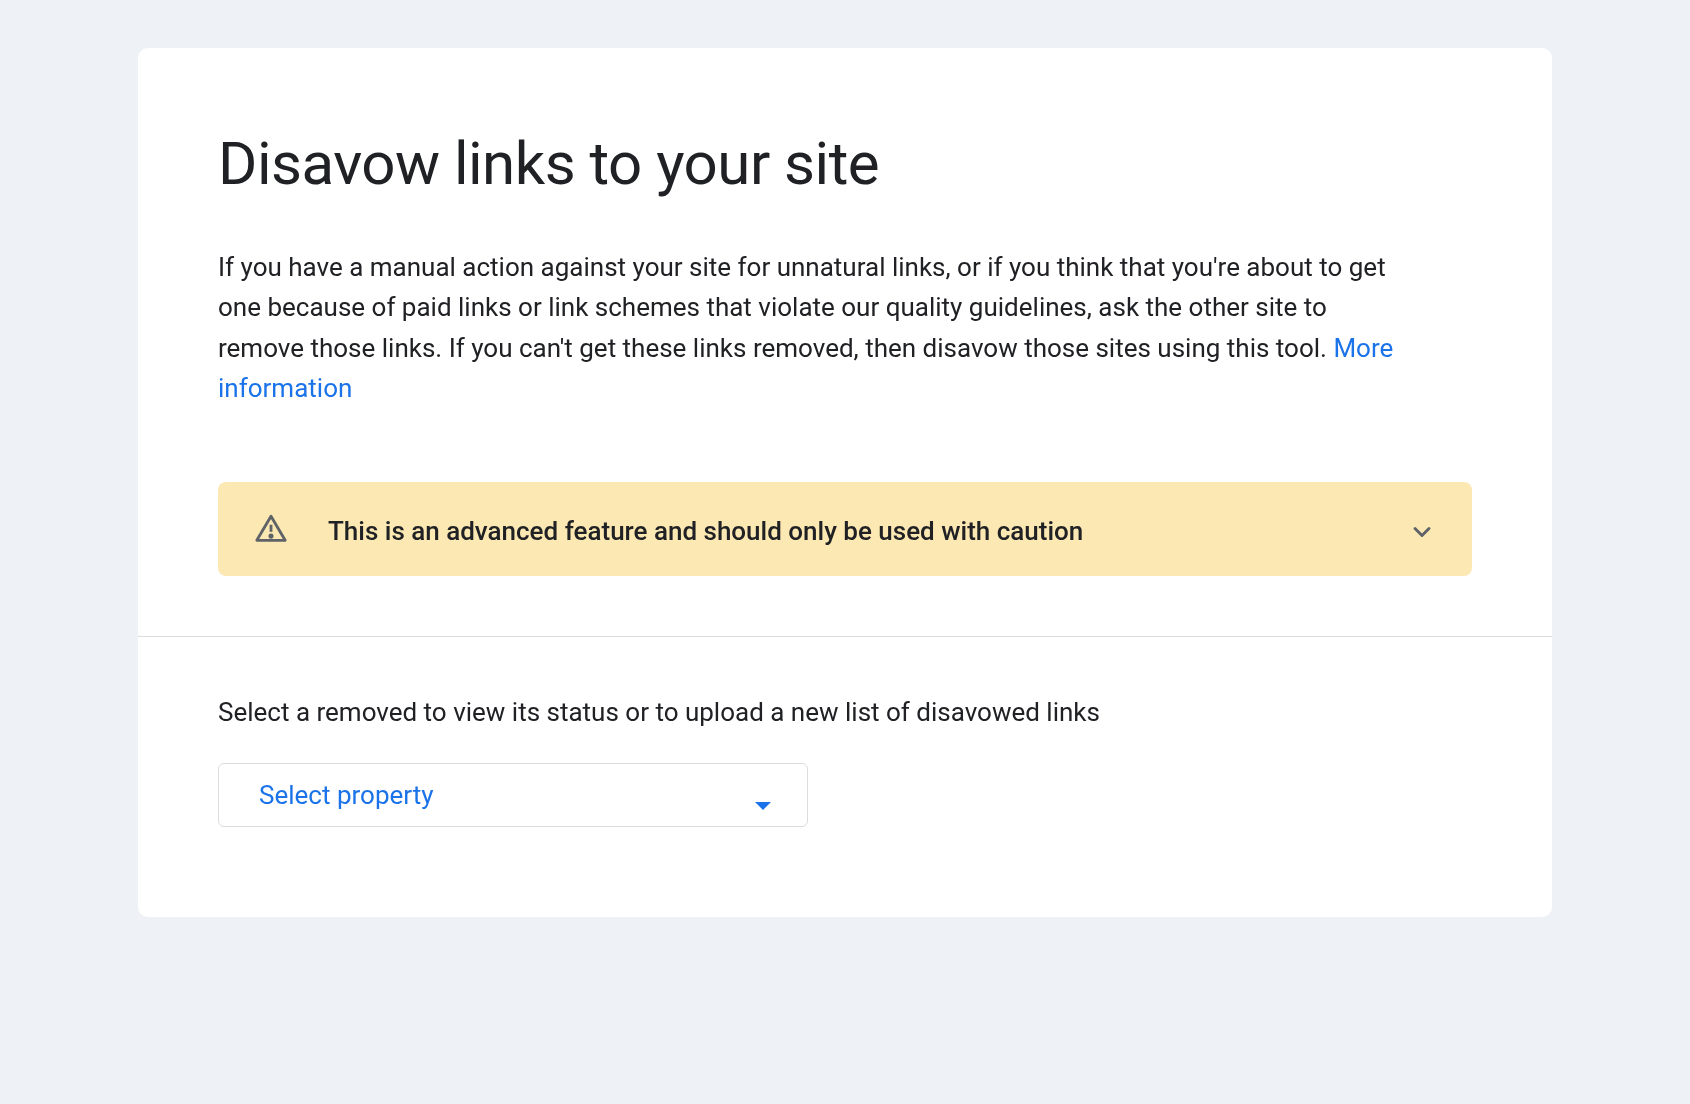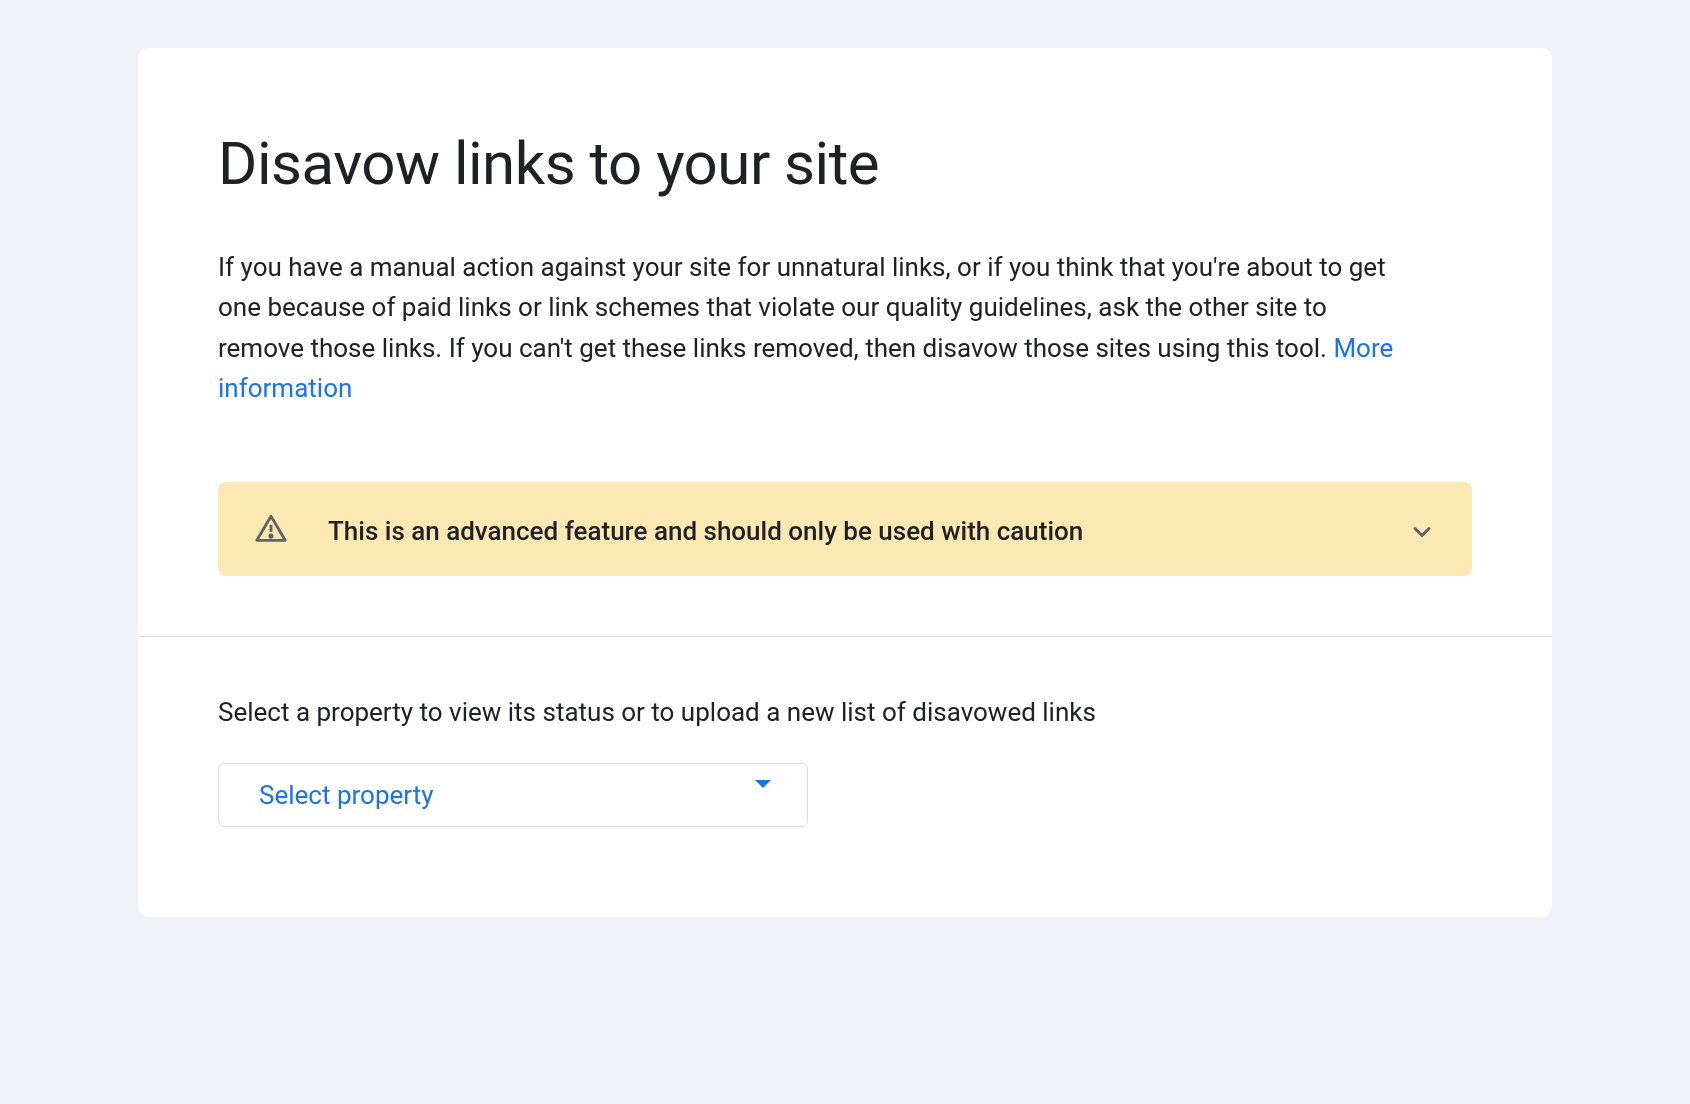--- a/index.html
+++ b/index.html
@@ -100,21 +100,21 @@
     }
     
     .select-label {
       font-size: 26px;
       color: #202124;
       margin-bottom: 36px;
     }
     
     .property-dropdown {
       display: inline-flex;
-      align-items: flex-start;
+      align-items: flex-end;
       justify-content: space-between;
       border: 1px solid #dadce0;
       border-radius: 6px;
       padding: 16px 24px 16px 40px;
       width: 590px;
       cursor: pointer;
       background-color: #ffffff;
     }
     
     .dropdown-label {
@@ -161,21 +161,21 @@
         <svg viewBox="0 0 24 24" fill="none" stroke="#5f6368" stroke-width="2.5" stroke-linecap="round" stroke-linejoin="round">
           <polyline points="6 9 12 15 18 9"></polyline>
         </svg>
       </span>
     </div>
   </div>
 
   <hr class="divider">
 
   <div class="select-section">
-    <p class="select-label">Select a property to view its status or to upload a new list of disavowed links</p>
+    <p class="select-label">Select a removed to view its status or to upload a new list of disavowed links</p>
     
     <div class="property-dropdown">
       <span class="dropdown-label">Select property</span>
       <span class="dropdown-arrow">
         <span class="caret-down"></span>
       </span>
     </div>
   </div>
 </div>
 

